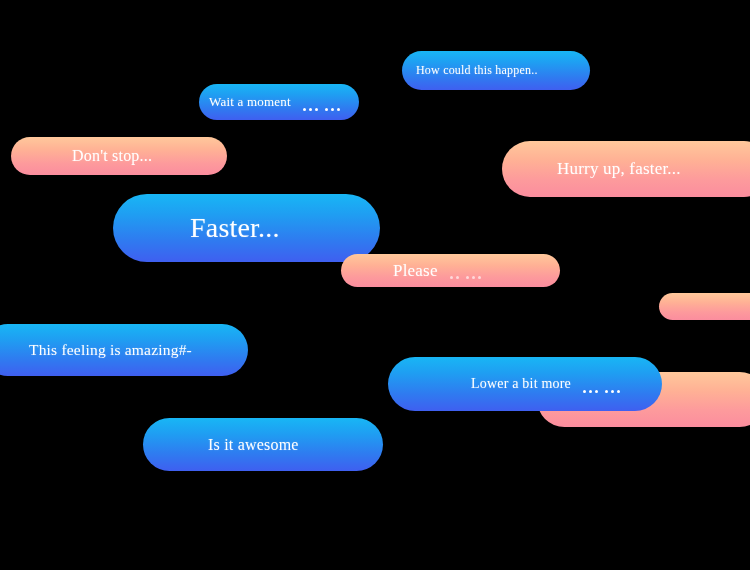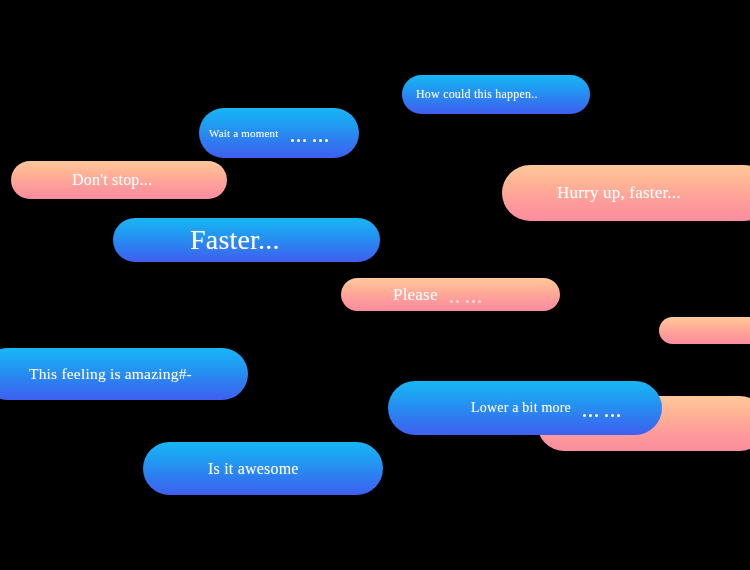--- a/index.html
+++ b/index.html
@@ -22,21 +22,20 @@
   }
   .bubble {
     position: absolute;
     display: flex;
     align-items: center;
     border-radius: 999px;
     box-sizing: border-box;
     white-space: nowrap;
     color: #ffffff;
     letter-spacing: 0.2px;
-    margin-top: 24px;
   }
   .bubble.blue {
     background: linear-gradient(180deg, #18b6f5 0%, #1f9ef2 30%, #2f7bf0 68%, #3f5ff0 100%);
   }
   .bubble.pink {
     background: linear-gradient(180deg, #ffc89b 0%, #ffb195 34%, #fd9a9c 70%, #fb8d9e 100%);
   }
   .bubble .label {
     position: relative;
     z-index: 2;
@@ -57,25 +56,25 @@
   .dot {
     width: 3px;
     height: 3px;
     border-radius: 50%;
     background: #ffffff;
     display: block;
   }
   .dots.faint .dot { background: rgba(255,255,255,0.62); }
 
   
-  #b-wait        { left: 199px; top: 84px;  width: 160px; height: 50px; padding-left: 10px; font-size: 11px; }
+  #b-wait        { left: 199px; top: 84px;  width: 160px; height: 36px; padding-left: 10px; font-size: 13px; }
   #b-how         { left: 402px; top: 51px;  width: 188px; height: 39px; padding-left: 14px; font-size: 12px; }
   #b-dontstop    { left: 11px;  top: 137px; width: 216px; height: 38px; padding-left: 61px; font-size: 16px; }
   #b-hurry       { left: 502px; top: 141px; width: 270px; height: 56px; padding-left: 55px; font-size: 17px; }
-  #b-faster      { left: 113px; top: 194px; width: 267px; height: 44px; padding-left: 77px; font-size: 28px; }
+  #b-faster      { left: 113px; top: 194px; width: 267px; height: 68px; padding-left: 77px; font-size: 28px; }
   #b-please      { left: 341px; top: 254px; width: 219px; height: 33px; padding-left: 52px; font-size: 17px; }
   #b-edge1       { left: 659px; top: 293px; width: 120px; height: 27px; }
   #b-thisfeeling { left: -18px; top: 324px; width: 266px; height: 52px; padding-left: 47px; font-size: 15.5px; }
   #b-lower       { left: 388px; top: 357px; width: 274px; height: 54px; padding-left: 41px; font-size: 14px; z-index: 3; justify-content: center; }
   #b-edge2       { left: 537px; top: 372px; width: 230px; height: 55px; z-index: 1; }
   #b-awesome     { left: 143px; top: 418px; width: 240px; height: 53px; padding-left: 65px; font-size: 16px; }
 </style>
 </head>
 <body>
 

